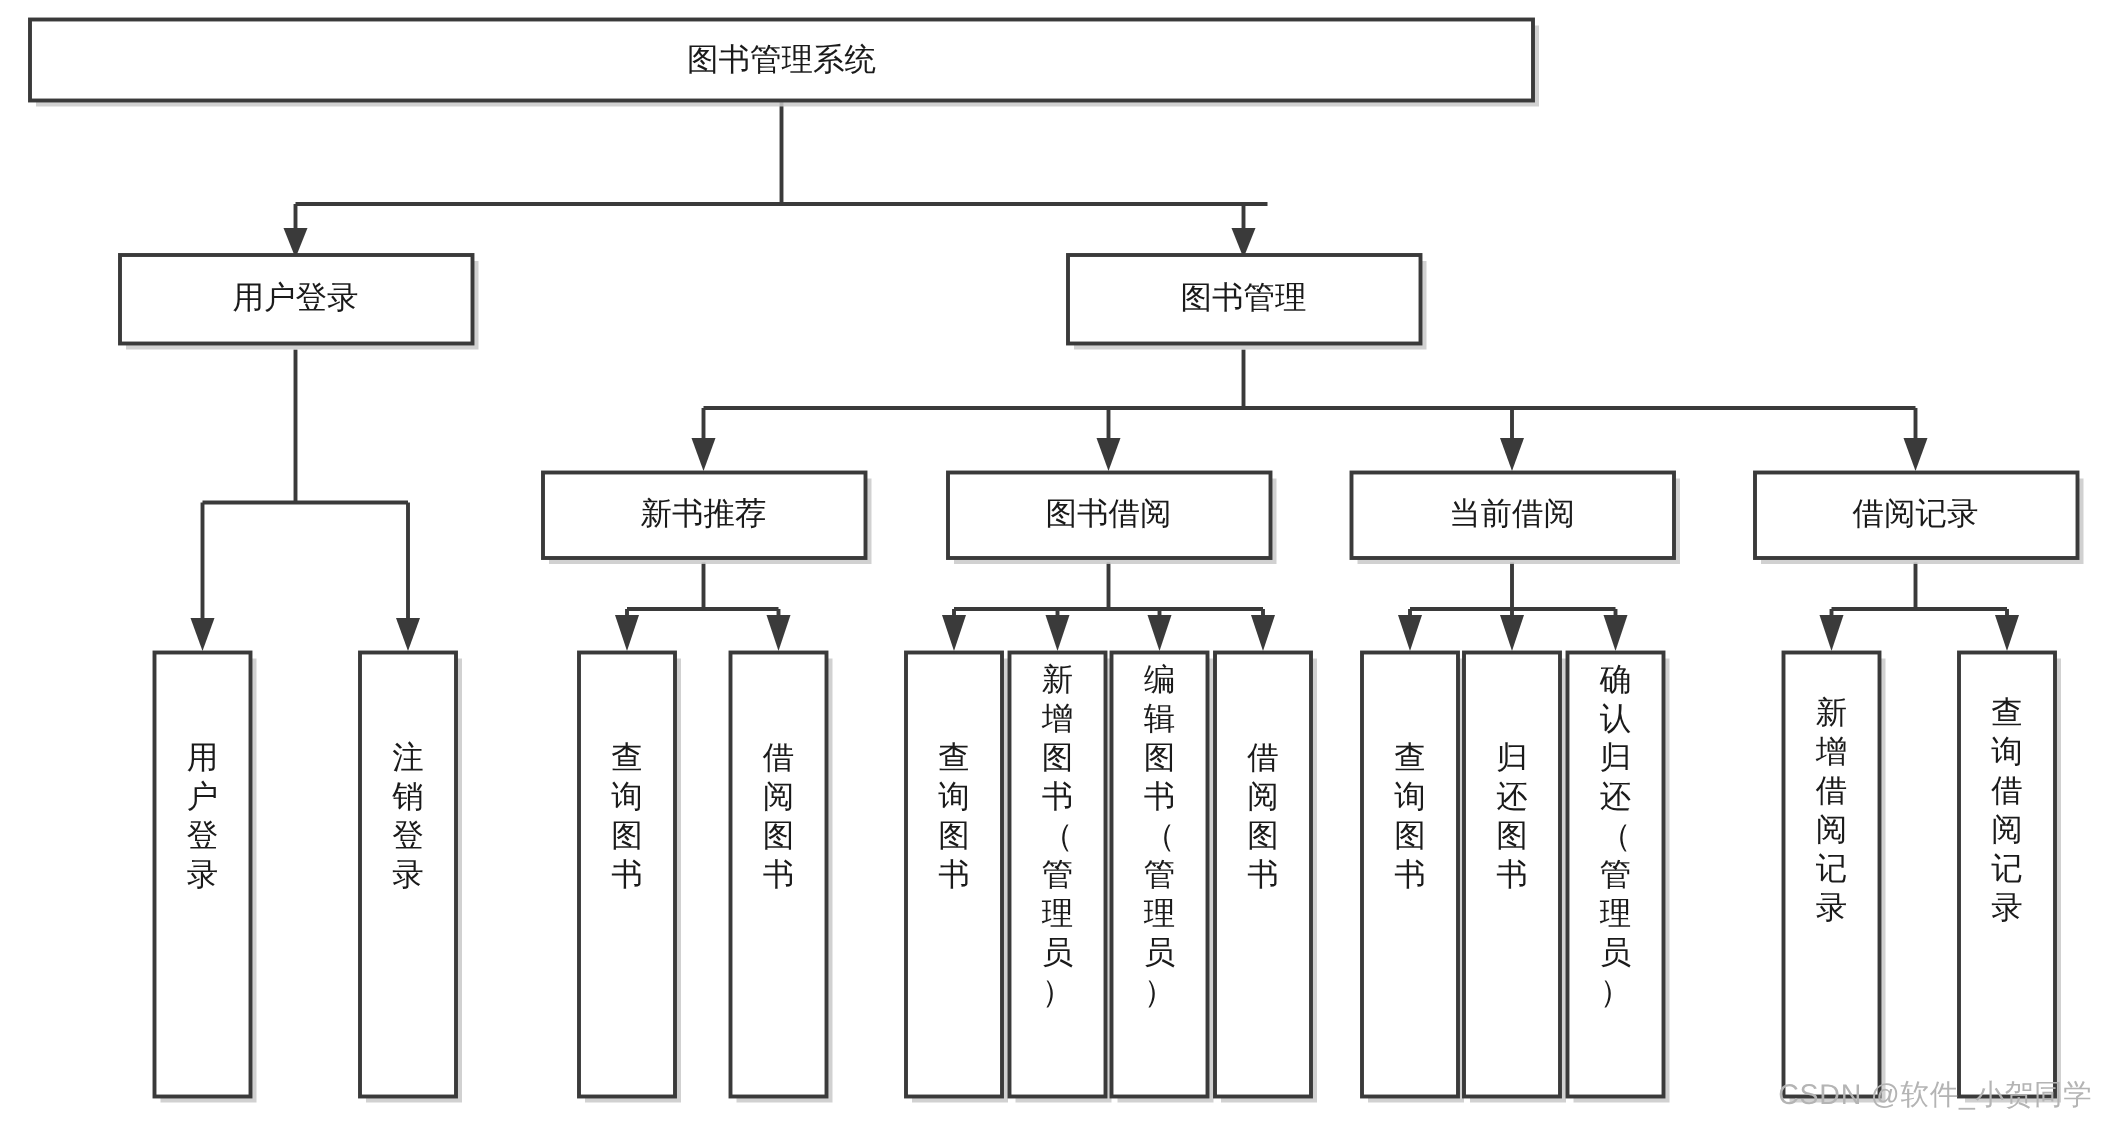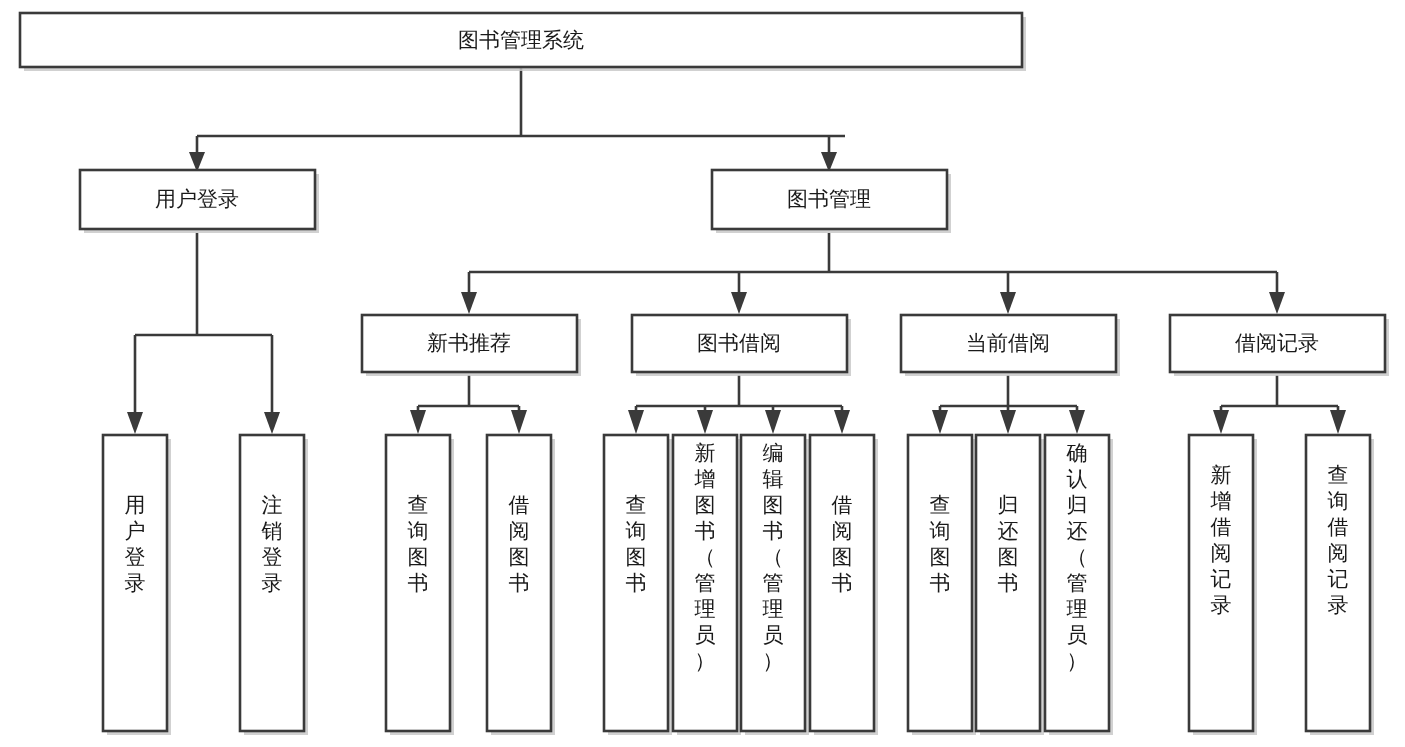--- a/index.html
+++ b/index.html
@@ -257,13 +257,14 @@
     </g>
 
     <g>
       <rect class="node-shadow" x="1310" y="439" width="64" height="296"></rect>
       <rect class="node-box" x="1306" y="435" width="64" height="296"></rect>
       <text class="node-label-v" x="1338" y="482"><tspan x="1338" dy="0">查</tspan><tspan x="1338" dy="26">询</tspan><tspan x="1338" dy="26">借</tspan><tspan x="1338" dy="26">阅</tspan><tspan x="1338" dy="26">记</tspan><tspan x="1338" dy="26">录</tspan></text>
     </g>
 
   </svg>
 
+  <div class="watermark">CSDN @软件_小贺同学</div>
 </div>
 
 </body></html>

